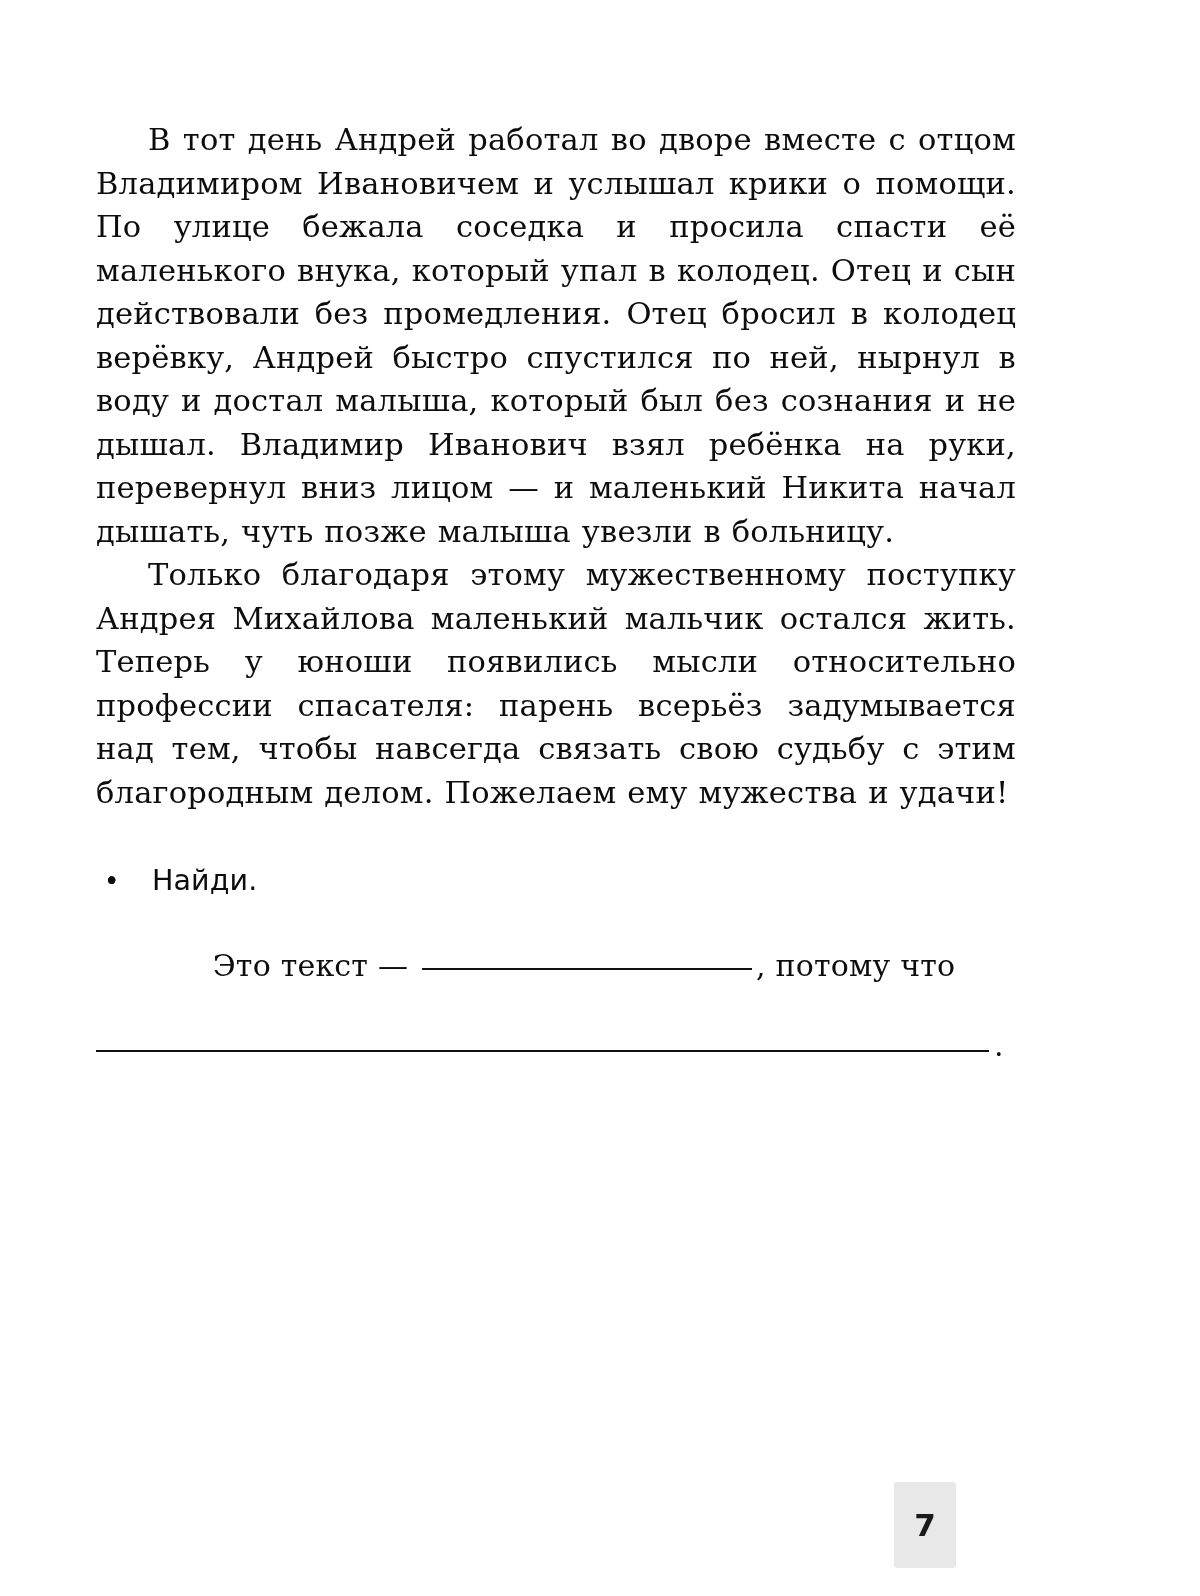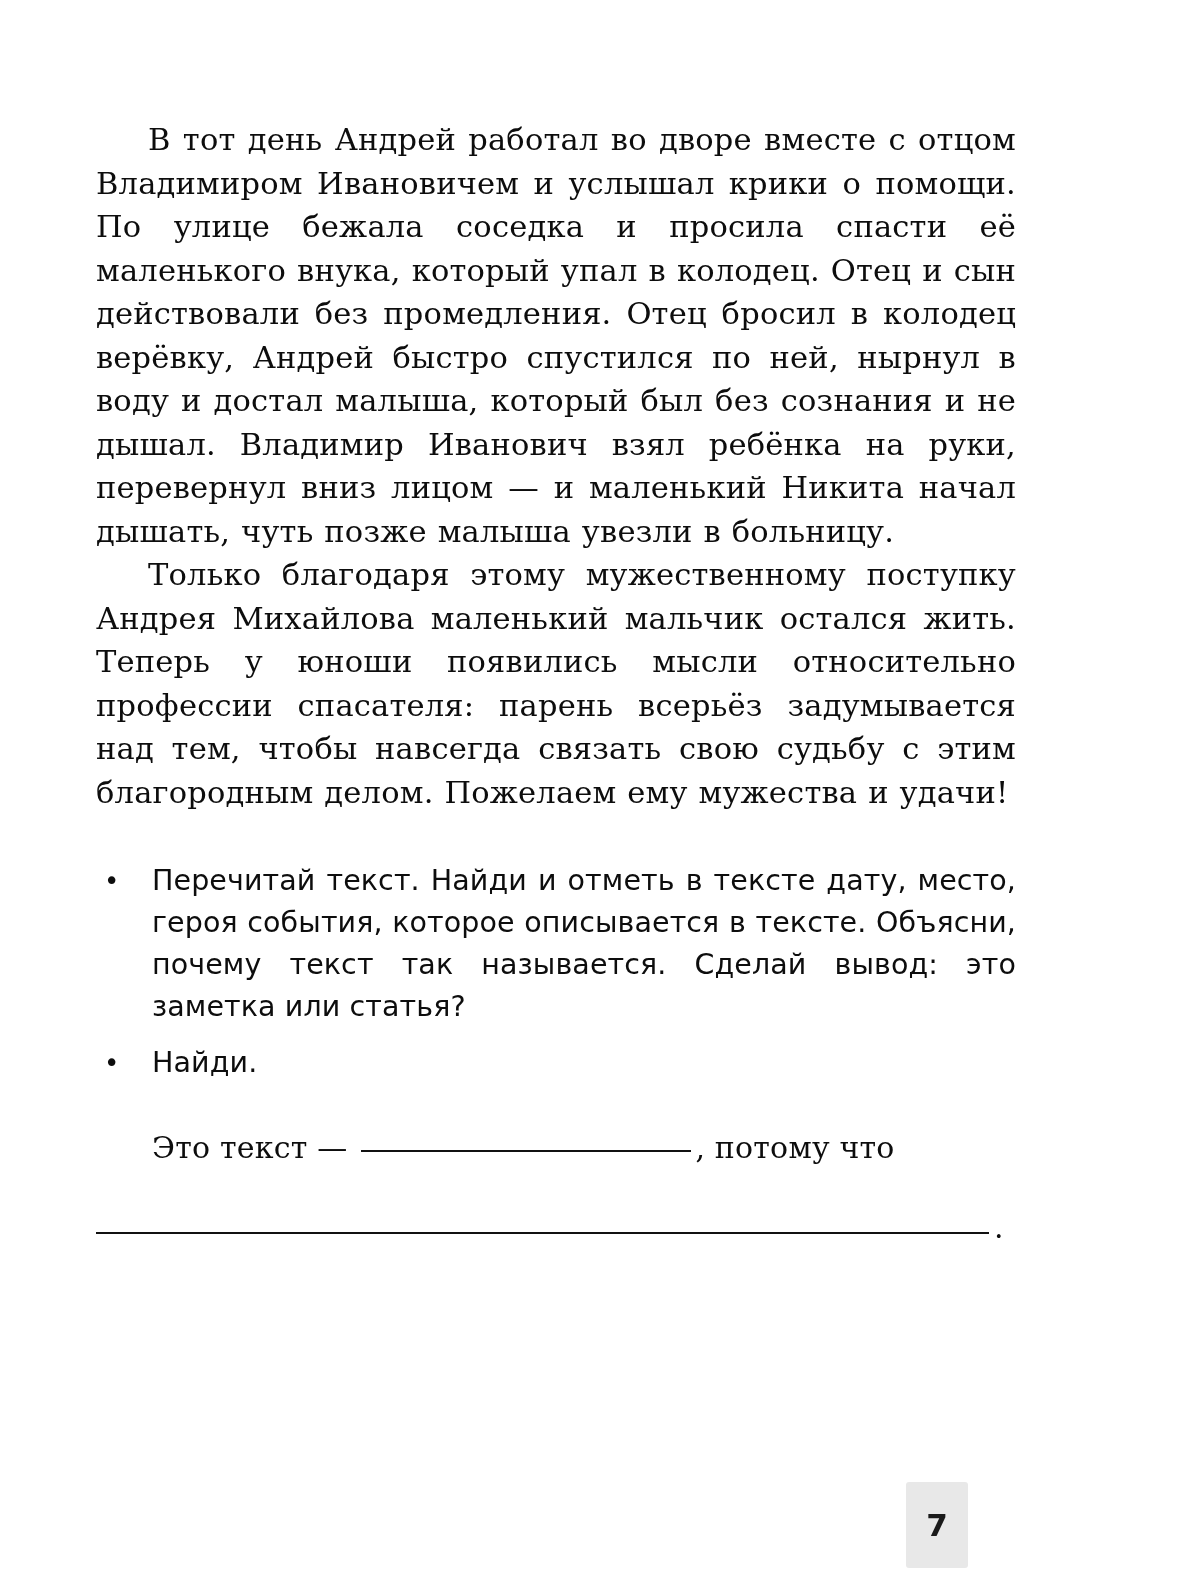--- a/index.html
+++ b/index.html
@@ -16,21 +16,20 @@
     overflow: hidden;
   }
 
   .page {
     position: absolute;
     left: 0;
     top: 0;
     width: 1040px;
     height: 1596px;
     background: #ffffff;
-    padding-left: 12px;
   }
 
   .content {
     position: absolute;
     left: 96px;
     top: 118px;
     width: 920px;
   }
 
   .para {
@@ -68,20 +67,21 @@
     position: absolute;
     left: 8px;
     top: 0;
     font-size: 26px;
     line-height: 42px;
   }
 
   .answer-block {
     margin-top: 42px;
     padding-left: 56px;
+    text-align: center;
   }
   .answer-line-1 {
     font-family: "DejaVu Serif", serif;
     font-size: 30px;
     line-height: 44px;
     color: #0d0d0d;
     white-space: nowrap;
     letter-spacing: 0.2px;
   }
   .answer-line-1 .blank {
@@ -142,21 +142,20 @@
   <div class="content">
 
     <p class="para indent">В тот день Андрей работал во дворе вместе с отцом Владимиром Ивановичем и услышал крики о помощи. По улице бежала соседка и просила спасти её маленького внука, который упал в колодец. Отец и сын действовали без промедления. Отец бросил в колодец верёвку, Андрей быстро спустился по ней, нырнул в воду и достал малыша, который был без сознания и не дышал. Владимир Иванович взял ребёнка на руки, перевернул вниз лицом — и маленький Никита начал дышать, чуть позже малыша увезли в больницу.</p>
 
     <p class="para indent">Только благодаря этому мужественному поступку Андрея Михайлова маленький мальчик остался жить. Теперь у юноши появились мысли относительно профессии спасателя: парень всерьёз задумывается над тем, чтобы навсегда связать свою судьбу с этим благородным делом. Пожелаем ему мужества и удачи!</p>
 
     <div class="tasks">
 
       <div class="task">
         <span class="bullet">•</span>
-        <span>Перечитай текст. Найди и отметь в тексте дату, место, героя события, которое описывается в тексте. Объясни, почему текст так называется. Сделай вывод: это заметка или статья?</span>
       </div>
 
       <div class="task">
         <span class="bullet">•</span>
         <span>Найди.</span>
       </div>
 
     </div>
 
     <div class="answer-block">

